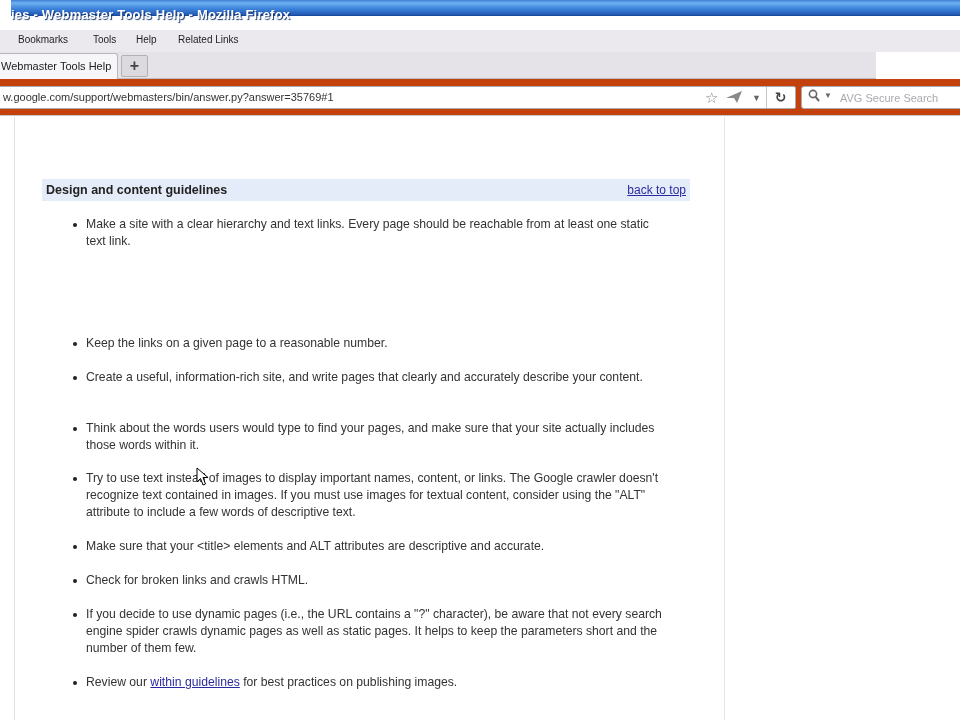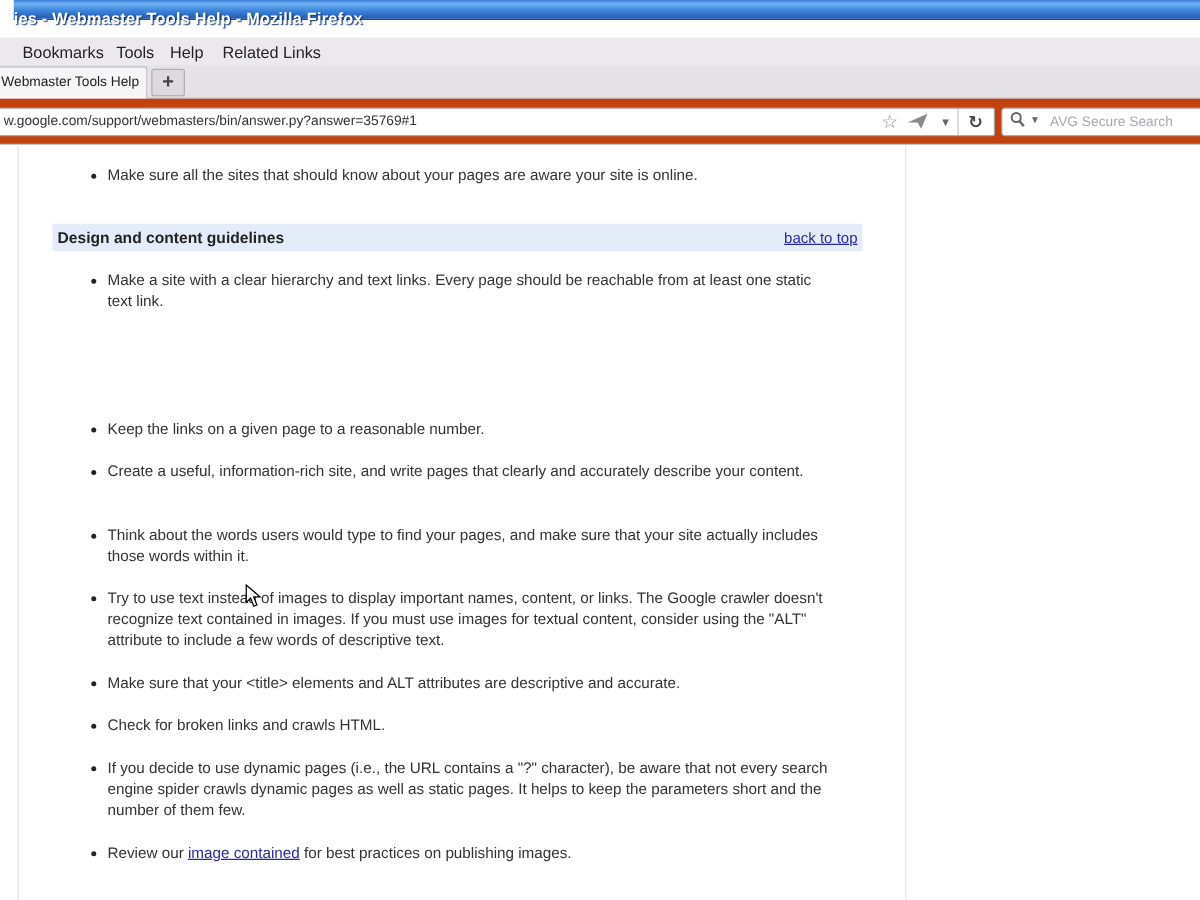--- a/index.html
+++ b/index.html
@@ -16,26 +16,26 @@
     position: absolute; left: 0; top: 7px; color: #fff; font-weight: bold; font-size: 13px;
     text-shadow: 1px 1px 1px #10336e; white-space: nowrap; letter-spacing: 0.2px;
   }
 
   
   .menubar {
     position: absolute; left: 0; top: 30px; width: 960px; height: 22px;
     background: #ece9ee;
   }
   .menubar .menu-item {
-    position: absolute; top: 4px; font-size: 13px; color: #222; white-space: nowrap;
+    position: absolute; top: 4px; font-size: 10px; color: #222; white-space: nowrap;
   }
 
   
   .tabstrip {
-    position: absolute; left: 0; top: 52px; width: 960px; height: 27px;
+    position: absolute; left: 0; top: 52px; width: 876px; height: 27px;
     background: #e6e3e8; border-bottom: 1px solid #bdbdc2;
   }
   .tab {
     position: absolute; left: -4px; top: 1px; width: 122px; height: 26px;
     background: #f6f5f7; border: 1px solid #b8b8bd; border-bottom: none; border-radius: 0 3px 0 0;
   }
   .tab .tab-label { position: absolute; left: 4px; top: 6px; font-size: 11px; color: #222; white-space: nowrap; }
   .new-tab {
     position: absolute; left: 121px; top: 3px; width: 27px; height: 22px;
     background: #dcdade; border: 1px solid #b0b0b5; border-radius: 2px;
@@ -143,35 +143,34 @@
     </span>
     <span class="search-drop">▼</span>
     <input type="text" placeholder="AVG Secure Search" style="">
   </div>
 </div>
 
 <div class="content">
   <div class="left-rule"></div>
   <div class="right-rule"></div>
 
-  <div class="bullet" style="top:15px">Make sure all the sites that should know about your pages are aware your site is online.</div>
 
   <div class="section-header">
     <span class="h-title">Design and content guidelines</span>
     <a class="back-top">back to top</a>
   </div>
 
   <div class="bullet" style="top:99px; width:585px">Make a site with a clear hierarchy and text links. Every page should be reachable from at least one static text link.</div>
   <div class="bullet" style="top:218px">Keep the links on a given page to a reasonable number.</div>
   <div class="bullet" style="top:252px; width:590px">Create a useful, information-rich site, and write pages that clearly and accurately describe your content.</div>
   <div class="bullet" style="top:303px; width:585px">Think about the words users would type to find your pages, and make sure that your site actually includes those words within it.</div>
   <div class="bullet" style="top:353px; width:600px">Try to use text instead of images to display important names, content, or links. The Google crawler doesn't recognize text contained in images. If you must use images for textual content, consider using the "ALT" attribute to include a few words of descriptive text.</div>
   <div class="bullet" style="top:421px">Make sure that your &lt;title&gt; elements and ALT attributes are descriptive and accurate.</div>
   <div class="bullet" style="top:455px">Check for broken links and crawls HTML.</div>
   <div class="bullet" style="top:489px; width:615px">If you decide to use dynamic pages (i.e., the URL contains a "?" character), be aware that not every search engine spider crawls dynamic pages as well as static pages. It helps to keep the parameters short and the number of them few.</div>
   <div class="bullet" style="top:557px">
-    <span>Review our </span><a>image contained</a><span> for best practices on publishing images.</span>
+    <span>Review our </span><a>within guidelines</a><span> for best practices on publishing images.</span>
   </div>
 </div>
 
 <svg class="cursor" viewBox="0 0 14 20">
   <path d="M1 1 L1 15 L4.5 11.5 L7 18 L9.5 17 L7 10.5 L12 10.5 Z" fill="#fff" stroke="#000" stroke-width="1"></path>
 </svg>
 
 </body></html>

